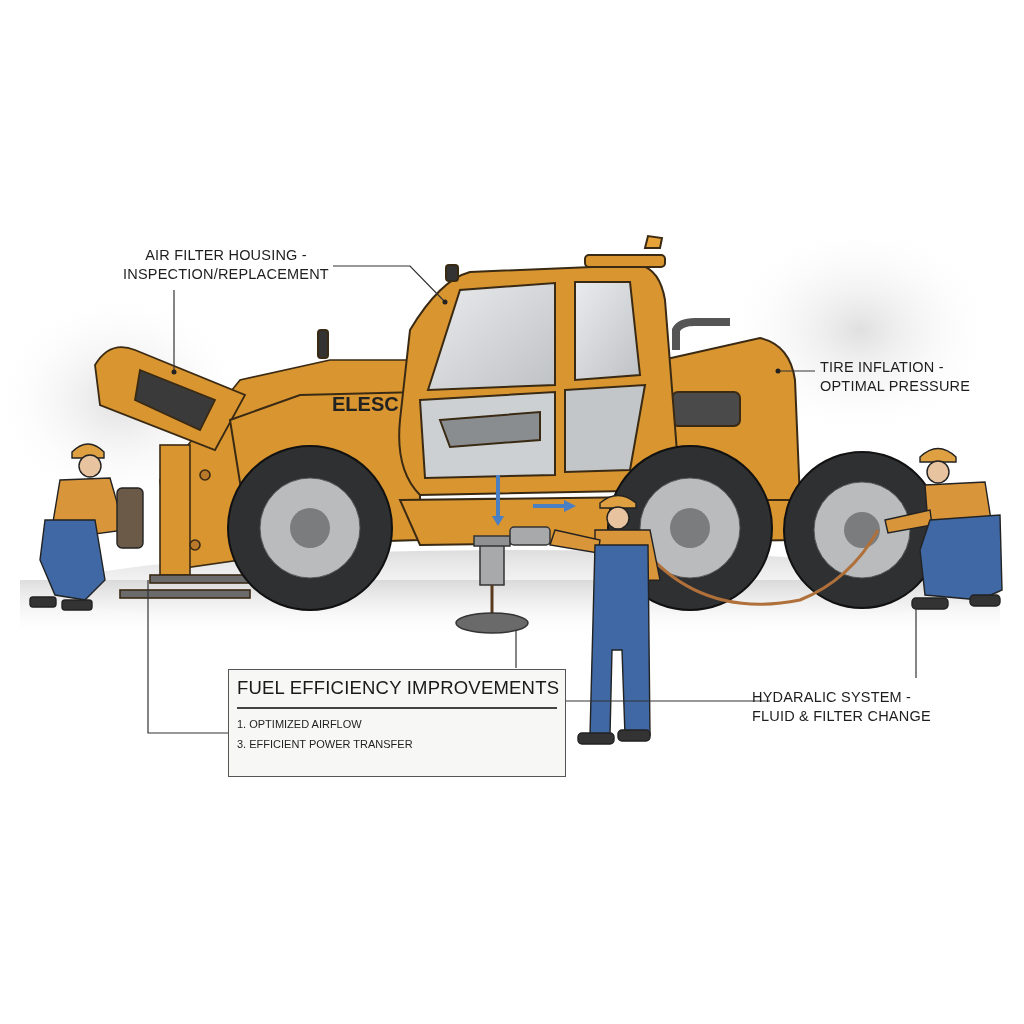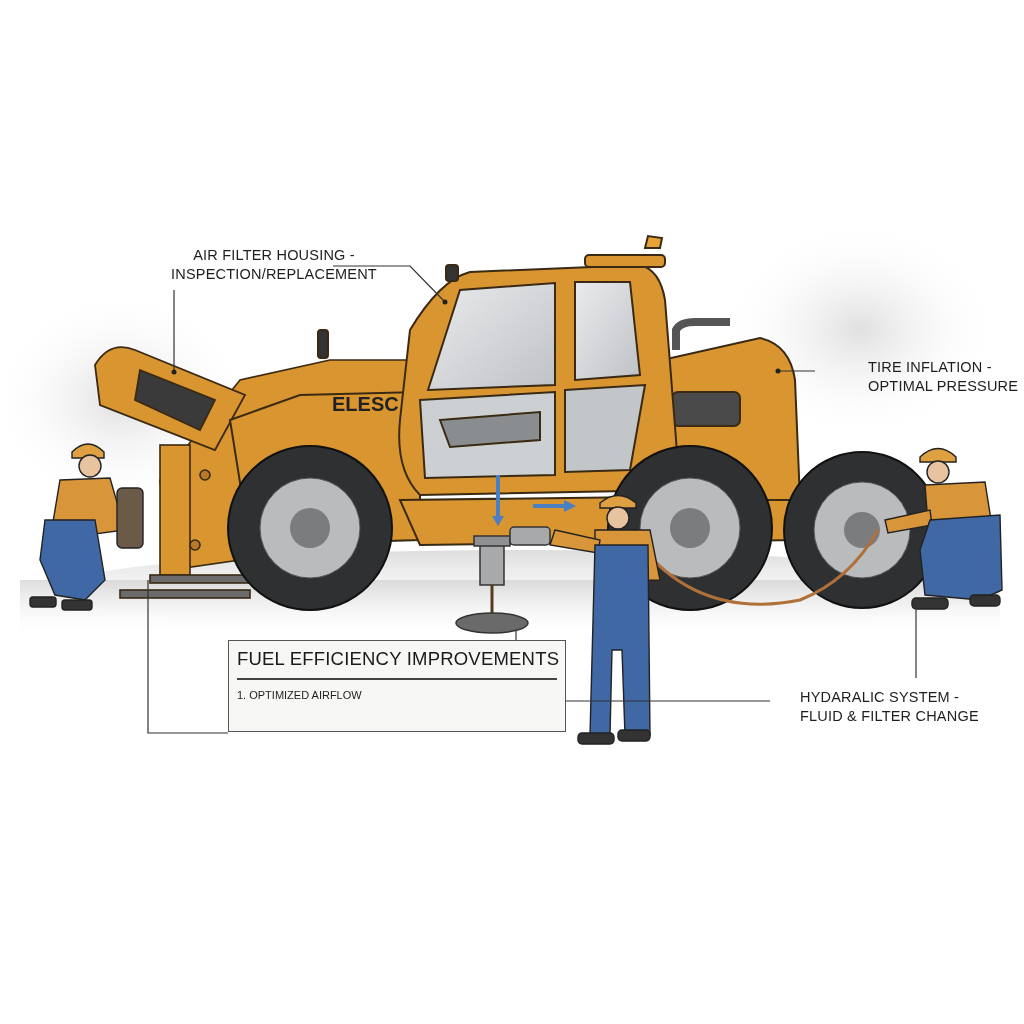--- a/index.html
+++ b/index.html
@@ -1,25 +1,25 @@
 <!DOCTYPE html>
 <html><head>
 <meta charset="utf-8">
 <style>
   html, body { margin:0; padding:0; background:#ffffff; }
   body { width:1024px; height:1024px; position:relative; overflow:hidden;
          font-family:"Liberation Sans", "DejaVu Sans", sans-serif; }
   #scene { position:absolute; left:0; top:0; width:1024px; height:1024px; }
   .label { position:absolute; color:#1e1e1e; font-size:14.5px; line-height:19px;
-           letter-spacing:0.2px; text-transform:uppercase;margin-left:48px; }
+           letter-spacing:0.2px; text-transform:uppercase; }
   .label span { display:block; }
   #lbl-air { left:120px; top:246px; text-align:center; width:212px; }
   #lbl-tire { left:820px; top:358px; }
   #lbl-hyd { left:752px; top:688px; }
-  #info-box { position:absolute; left:228px; top:640px; width:338px; height:92px;
+  #info-box { position:absolute; left:228px; top:669px; width:338px; height:108px;
               background:#f7f7f6; border:1.5px solid #555; box-sizing:border-box; }
   #info-title { position:absolute; left:8px; top:7px; font-size:18.5px; letter-spacing:0.2px;
                 color:#1a1a1a; white-space:nowrap; }
   #info-rule { position:absolute; left:8px; right:8px; top:37px; height:1.5px; background:#444; }
   #info-list { position:absolute; left:8px; top:44px; margin:0; padding:0; list-style:none;
                font-size:11px; line-height:20px; color:#1e1e1e; }
 </style>
 </head>
 <body>
 
@@ -178,14 +178,15 @@
 <div id="lbl-hyd" class="label">
   <span>HYDARALIC SYSTEM -</span>
   <span>FLUID &amp; FILTER CHANGE</span>
 </div>
 
 <div id="info-box">
   <div id="info-title">FUEL EFFICIENCY IMPROVEMENTS</div>
   <div id="info-rule"></div>
   <ul id="info-list">
     <li>1. OPTIMIZED AIRFLOW</li>
+    <li>3. EFFICIENT POWER TRANSFER</li>
   </ul>
 </div>
 
 </body></html>

